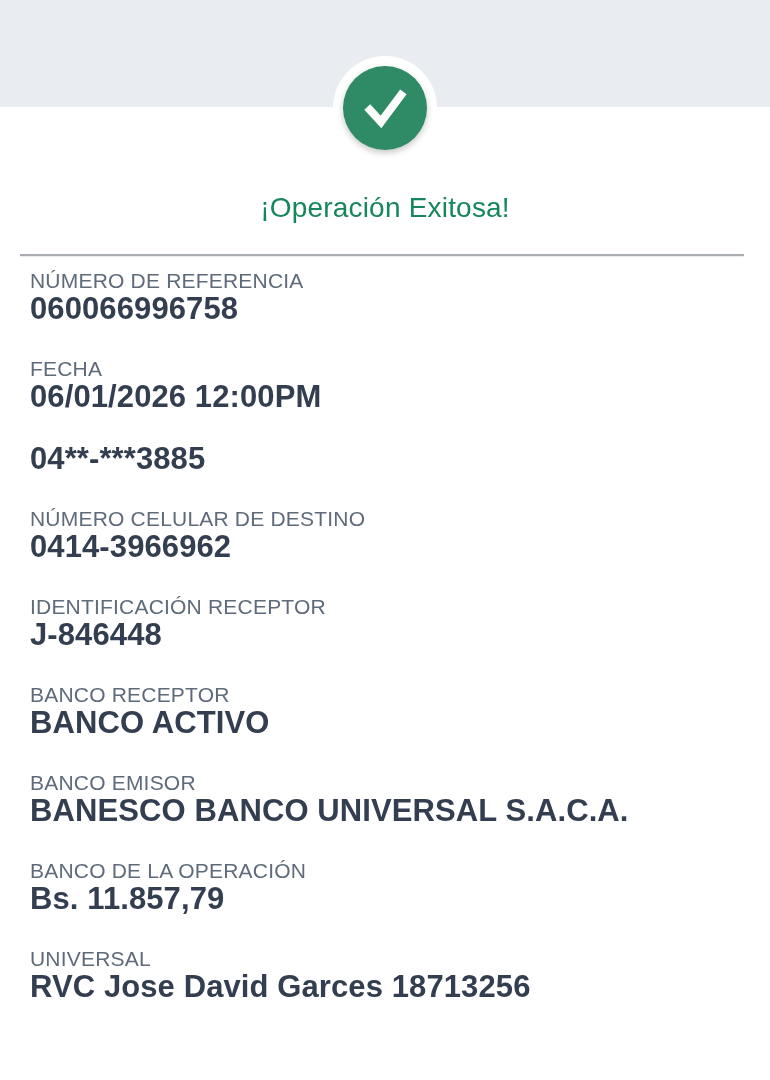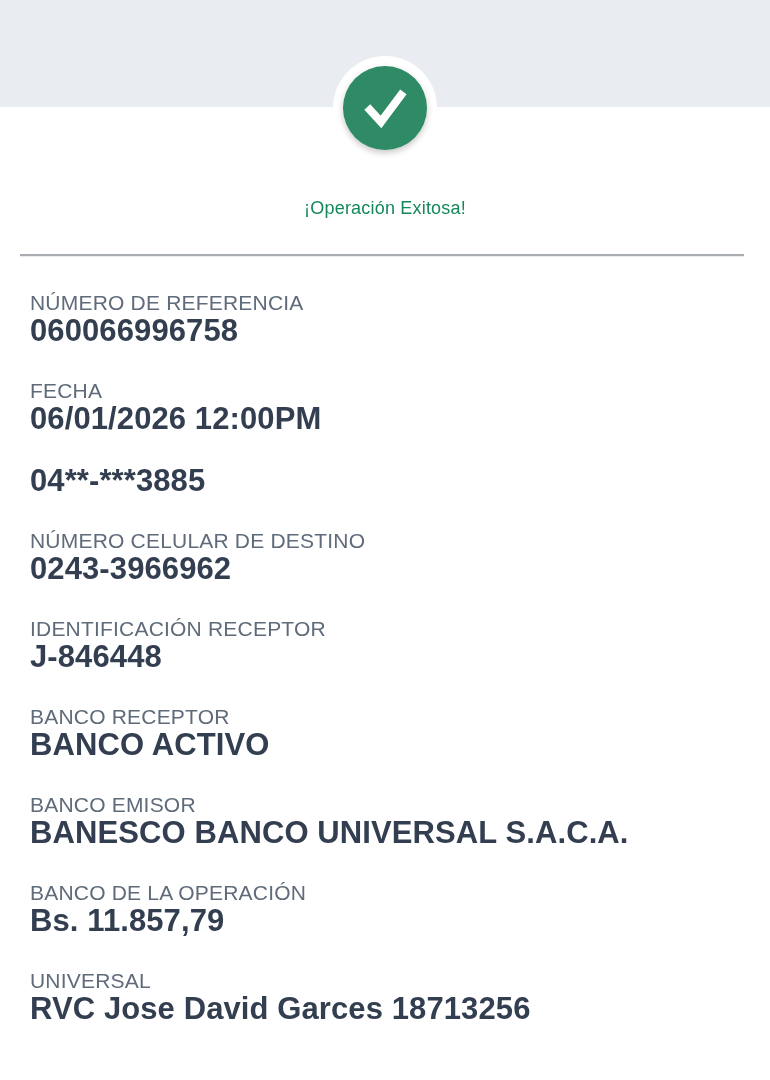--- a/index.html
+++ b/index.html
@@ -37,35 +37,35 @@
     background: #2e8b66;
     box-shadow: 0 3px 6px rgba(0,0,0,0.22);
     display: flex;
     align-items: center;
     justify-content: center;
   }
   .check-circle svg { display: block; }
   .status-title {
     margin-top: 85px;
     text-align: center;
-    font-size: 18px;
+    font-size: 28px;
     line-height: 32px;
     color: #16875a;
     font-weight: 400;
     letter-spacing: 0.2px;
   }
   .divider {
     margin: 30px 26px 0 20px;
     height: 0;
     border: none;
     border-top: 2px solid #a9adb2;
     box-shadow: 0 1px 1px rgba(0,0,0,0.08);
   }
   .fields {
-    padding: 34px 30px 0 30px;
+    padding: 12px 30px 0 30px;
   }
   .field {
     margin-bottom: 32px;
   }
   .field-label {
     font-size: 21px;
     line-height: 26px;
     color: #5f6b7a;
     font-weight: 400;
     letter-spacing: 0.2px;
@@ -106,21 +106,21 @@
     <div class="field-label">FECHA</div>
     <div class="field-value">06/01/2026 12:00PM</div>
   </div>
 
   <div class="field">
     <div class="field-value">04**-***3885</div>
   </div>
 
   <div class="field">
     <div class="field-label">NÚMERO CELULAR DE DESTINO</div>
-    <div class="field-value">0243-3966962</div>
+    <div class="field-value">0414-3966962</div>
   </div>
 
   <div class="field">
     <div class="field-label">IDENTIFICACIÓN RECEPTOR</div>
     <div class="field-value">J-846448</div>
   </div>
 
   <div class="field">
     <div class="field-label">BANCO RECEPTOR</div>
     <div class="field-value">BANCO ACTIVO</div>

